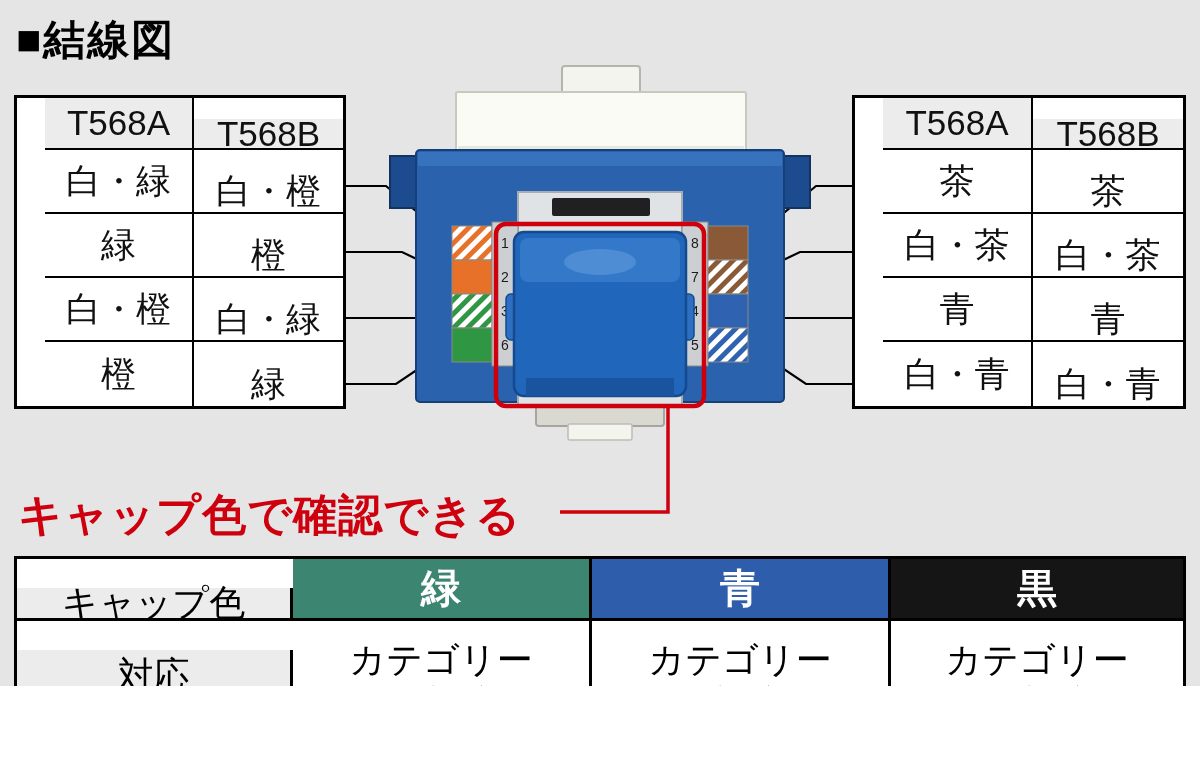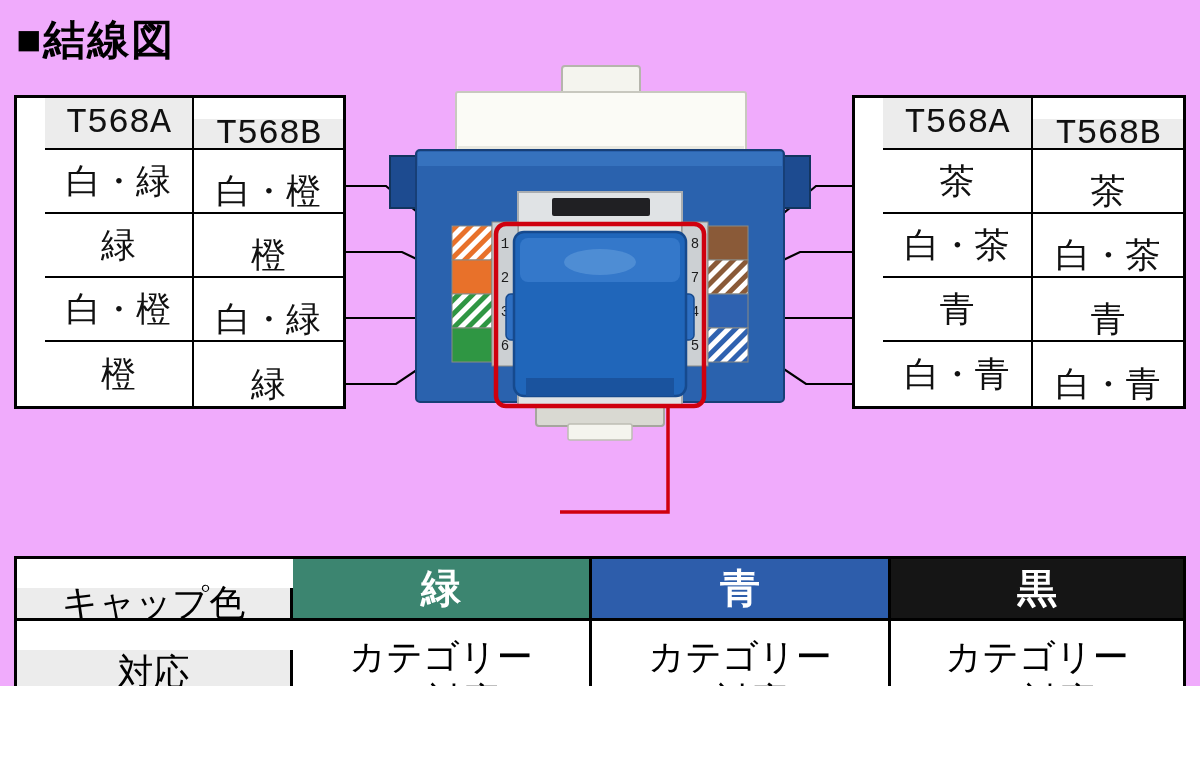--- a/index.html
+++ b/index.html
@@ -1,18 +1,18 @@
 <!DOCTYPE html>
 <html><head>
 <meta charset="utf-8">
 <style>
   html,body{margin:0;padding:0;background:#fff;}
   .stage{
-    position:relative;width:1200px;height:686px;background:#f0abfc;overflow:hidden;
-    font-family:Liberation Mono, monospace;color:#111;
+    position:relative;width:1200px;height:686px;background:#e5e5e5;overflow:hidden;
+    font-family:Liberation Sans, sans-serif;color:#111;
   }
   .page-title{
     position:absolute;left:16px;top:12px;font-size:42px;font-weight:700;color:#000;
     letter-spacing:2px;
   }
   
   .wtable{
     position:absolute;top:95px;display:grid;grid-template-columns:1fr 1fr;
     grid-template-rows:52px repeat(4,64px);
     border:3px solid #000;background:#fff;box-sizing:border-box;padding-left:28px;
@@ -165,20 +165,21 @@
       <rect x="514" y="232" width="172" height="164" rx="10" fill="#2066ba" stroke="#164a8e" stroke-width="2.5"></rect>
       <rect x="520" y="238" width="160" height="44" rx="8" fill="#3478ca"></rect>
       <ellipse cx="600" cy="262" rx="36" ry="13" fill="#5490d6" opacity="0.85"></ellipse>
       <rect x="526" y="378" width="148" height="18" fill="#1a539e"></rect>
     </g>
 
     <rect x="496" y="224" width="208" height="182" rx="10" fill="none" stroke="#cf000e" stroke-width="4.5"></rect>
     <polyline points="560,512 668,512 668,408" fill="none" stroke="#cf000e" stroke-width="3.5"></polyline>
   </svg>
 
+  <div class="callout" style="color: rgb(207, 0, 14);">キャップ色で確認できる</div>
 
   <div class="captable">
     <div class="ccell corner">キャップ色</div>
     <div class="ccell colorhead" style="background-color: rgb(60, 133, 112);">緑</div>
     <div class="ccell colorhead" style="background-color: rgb(45, 93, 171);">青</div>
     <div class="ccell colorhead" style="background-color: rgb(21, 21, 21);">黒</div>
     <div class="ccell corner pre">対応
 キャップ色</div>
     <div class="ccell cbody pre">カテゴリー
 5E対応</div>

